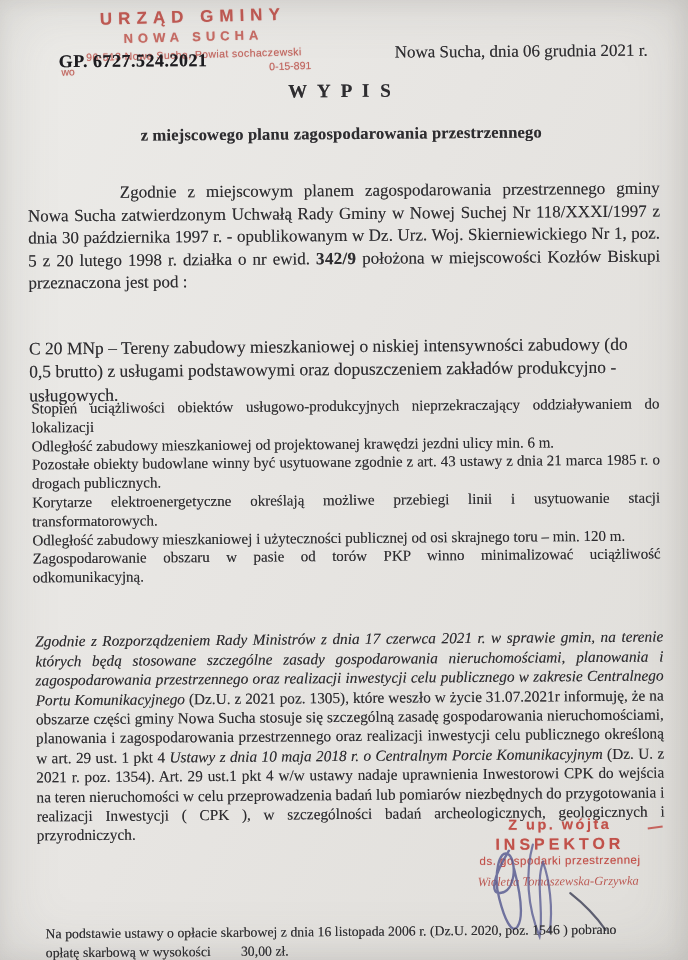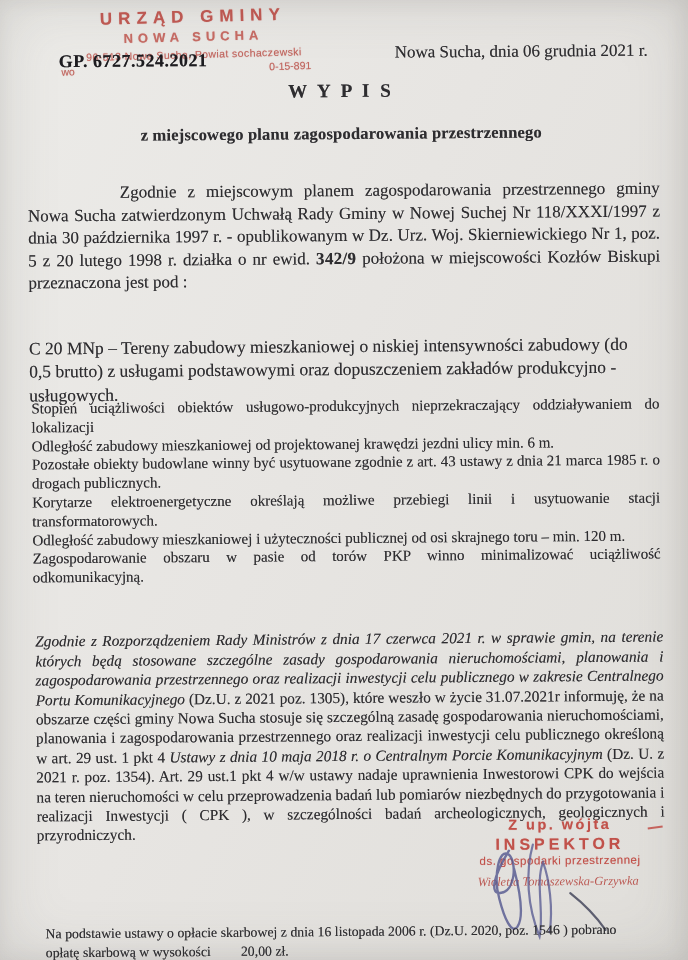--- a/index.html
+++ b/index.html
@@ -109,17 +109,17 @@
       <path d="M38,14 C22,40 18,58 30,56 C44,54 46,26 38,18 C28,10 22,40 28,62 C33,82 40,98 46,90 C54,78 47,48 43,32" fill="none" stroke="#53568f" stroke-width="2.4" stroke-linecap="round" opacity="0.8"></path>
       <path d="M62,8 C54,36 56,70 68,100 C73,76 64,46 72,26 C78,42 82,72 78,96" fill="none" stroke="#53568f" stroke-width="2.2" stroke-linecap="round" opacity="0.75"></path>
     </svg>
 
     <svg class="pen-mark" width="62" height="56" viewBox="0 0 62 56">
       <path d="M14,9 C24,17 38,30 49,46" fill="none" stroke="#3c3f55" stroke-width="2.2" stroke-linecap="round" opacity="0.8"></path>
     </svg>
 
     <div class="footer soft">
       <span style="display:block">Na podstawie ustawy o opłacie skarbowej z dnia 16 listopada 2006 r. (Dz.U. 2020, poz. 1546 )  pobrano</span>
-      <span>opłatę skarbową  w  wysokości</span><span class="amount">20,00 zł.</span>
+      <span>opłatę skarbową  w  wysokości</span><span class="amount">30,00 zł.</span>
     </div>
 
   </div>
 </div>
 
 </body></html>

